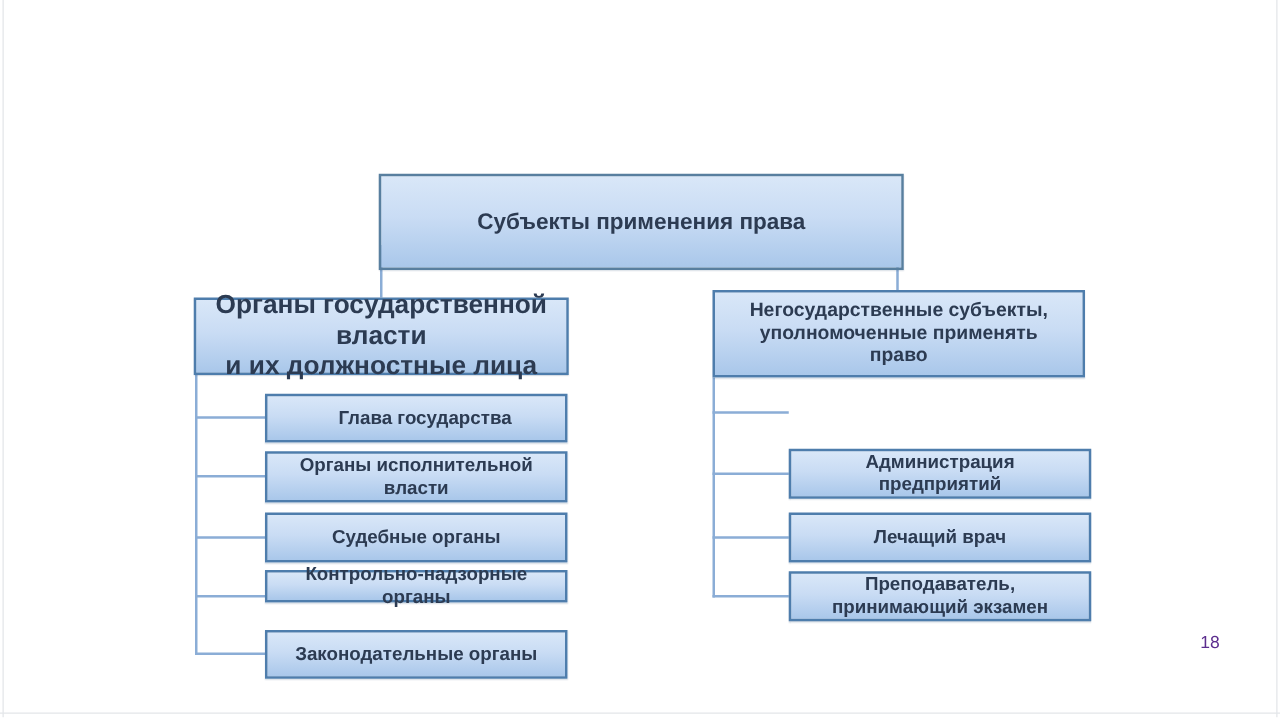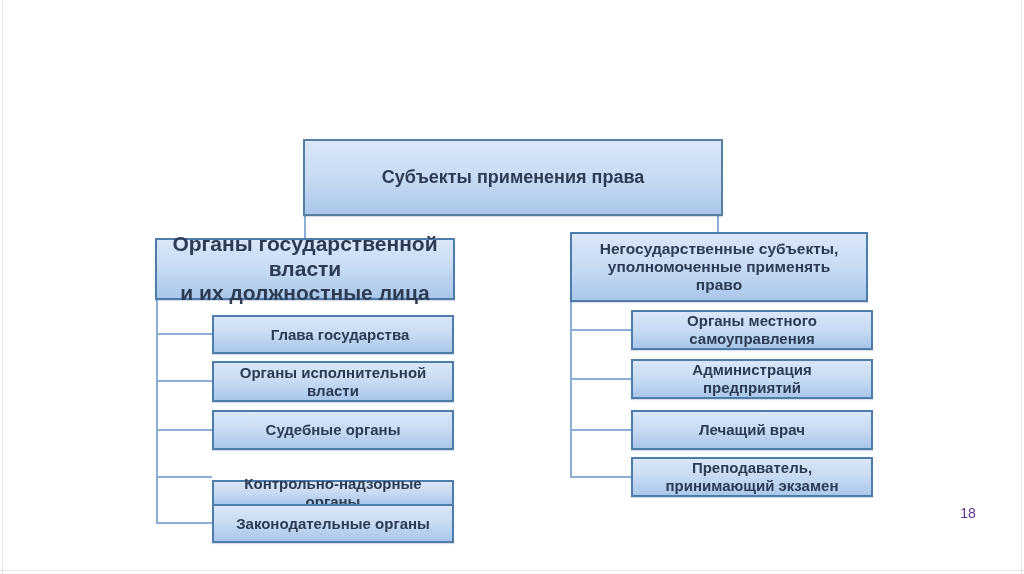--- a/index.html
+++ b/index.html
@@ -53,21 +53,21 @@
     font-size: 18px;
     border-color: #587f9f;
     margin-top: 48px;
   }
   .node.parent-left  { left: 155px; top: 238px; width: 300px; height: 62px; font-size: 21px; }
   .node.parent-right { left: 570px; top: 232px; width: 298px; height: 70px; font-size: 15.5px; }
 
   .node.cl1 { left: 212px; top: 315px; width: 242px; height: 39px; padding-left: 14px; }
   .node.cl2 { left: 212px; top: 361px; width: 242px; height: 41px; }
   .node.cl3 { left: 212px; top: 410px; width: 242px; height: 40px; }
-  .node.cl4 { left: 212px; top: 456px; width: 242px; height: 26px; margin-top: 24px; }
+  .node.cl4 { left: 212px; top: 456px; width: 242px; height: 26px; }
   .node.cl5 { left: 212px; top: 504px; width: 242px; height: 39px; }
 
   .node.cr1 { left: 631px; top: 310px; width: 242px; height: 40px; }
   .node.cr2 { left: 631px; top: 359px; width: 242px; height: 40px; }
   .node.cr3 { left: 631px; top: 410px; width: 242px; height: 40px; }
   .node.cr4 { left: 631px; top: 457px; width: 242px; height: 40px; }
 
   .connector { position: absolute; background: #8badd6; }
   .c-root-stem  { left: 512px; top: 168px; width: 2px; height: 29px; }
   .c-crossbar   { left: 304px; top: 196px; width: 415px; height: 2px; }
@@ -133,22 +133,20 @@
   <div class="node cl2">Органы исполнительной
 власти</div>
   <div class="node cl3">Судебные органы</div>
   <div class="node cl4">Контрольно-надзорные
 органы</div>
   <div class="node cl5">Законодательные органы</div>
 
   <div class="node parent-right">Негосударственные субъекты,
 уполномоченные применять
 право</div>
-  <div class="node cr1">Органы местного
-самоуправления</div>
   <div class="node cr2">Администрация
 предприятий</div>
   <div class="node cr3">Лечащий врач</div>
   <div class="node cr4">Преподаватель,
 принимающий экзамен</div>
 
   <div class="page-number">18</div>
 
 </div>
 

